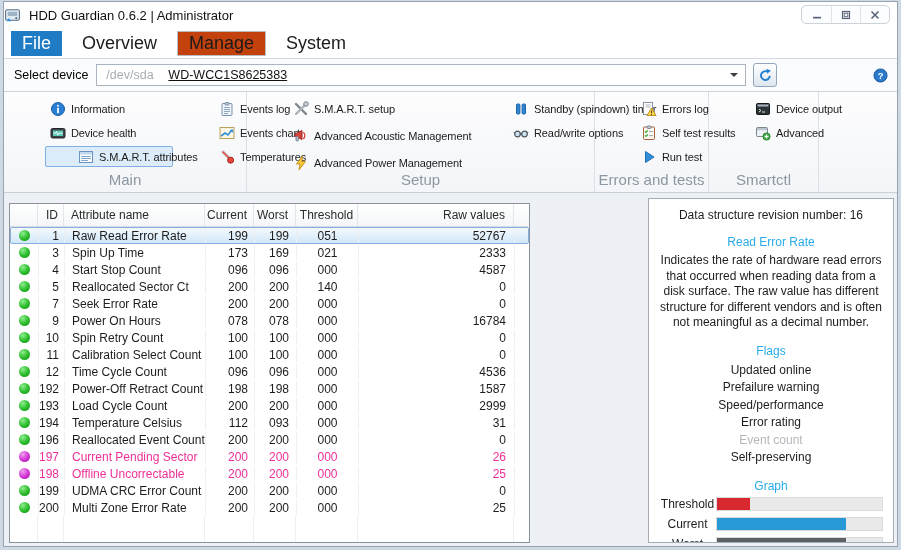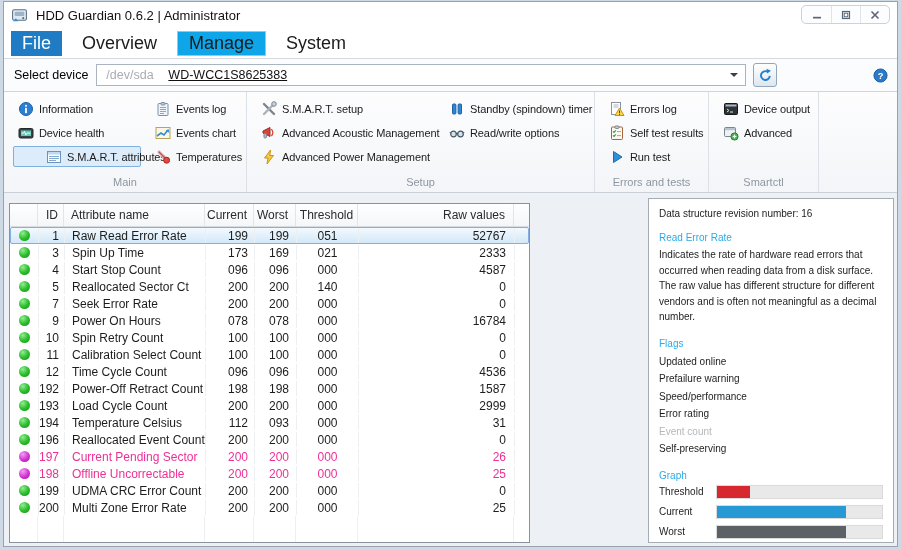--- a/index.html
+++ b/index.html
@@ -1,58 +1,58 @@
 <!DOCTYPE html>
 <html><head>
 <meta charset="utf-8">
 <style>
   * { margin:0; padding:0; box-sizing:border-box; }
   body { font-family:"Liberation Sans", sans-serif; background:#fff; }
   .frame { width:901px; height:550px; background:#cdd9e5; padding:1px 3px 3px 3px; }
   .window { height:100%; background:#fff; border:1px solid #98a3ae; display:flex; flex-direction:column; position:relative; }
 
   
-  .titlebar { height:26px; flex:0 0 26px; display:flex; align-items:center; padding-left:7px; background:#fff; }
+  .titlebar { height:26px; flex:0 0 26px; display:flex; align-items:center; padding-left:0; background:#fff; }
   .app-icon svg { width:17px; height:17px; display:block; }
   .title-text { margin-left:8px; font-size:13px; color:#111; }
   .win-controls { position:absolute; top:3px; right:7px; display:flex; border:1px solid #ccd2da; border-radius:5px; overflow:hidden; background:#fcfdfe; }
   .win-btn { width:29px; height:17px; display:flex; align-items:center; justify-content:center; border-left:1px solid #e0e4ea; cursor:default; }
   .win-btn:first-child { border-left:none; }
   .win-btn svg { width:10px; height:10px; display:block; }
 
   
   .tabbar { height:31px; flex:0 0 31px; display:flex; align-items:center; padding-left:7px; border-bottom:1px solid #d4dae0; background:#fff; }
   .tab { height:25px; line-height:25px; padding:0 11px; margin-right:9px; font-size:18px; color:#1b1b1b; cursor:default; }
   .tab.accent { background:#1e7bc4; color:#fff; }
-  .tab.active { background:#0ea5e9; border:1px solid #b9bdc2; line-height:23px;text-align:center; }
+  .tab.active { background:#c2410c; border:1px solid #b9bdc2; line-height:23px;text-align:center; }
 
   
   .devicebar { height:33px; flex:0 0 33px; display:flex; align-items:center; padding-left:10px; border-bottom:1px solid #cdd6df; background:#fbfcfd; font-size:12.5px; }
   .combo { margin-left:8px; width:650px; height:22px; border:1px solid #a9b4be; background:#fff; display:flex; align-items:center; padding-left:9px; }
   .dev-path { color:#a9adb2; width:62px; flex:0 0 62px; }
   .dev-model { color:#111; margin-right:18px; }
   .dev-serial { color:#111;text-decoration:underline; }
   .combo-arrow { margin-left:auto; margin-right:7px; width:0; height:0; border:4px solid transparent; border-top-color:#3a3f44; transform:translateY(2px); }
   .refresh-btn { margin-left:7px; width:24px; height:24px; border:1px solid #93a5bb; border-radius:3px; background:linear-gradient(#ffffff,#dde6ef); display:flex; align-items:center; justify-content:center; }
   .refresh-btn svg { width:15px; height:15px; display:block; }
   .help-icon { margin-left:auto; margin-right:9px; display:flex; }
   .help-icon svg { width:15px; height:15px; display:block; }
 
   
   .ribbon { height:101px; flex:0 0 101px; display:flex; background:linear-gradient(#fdfdfe,#f3f5f8); border-bottom:1px solid #c9d0d8; }
   .rgroup { position:relative; border-right:1px solid #dbe1e7; padding-top:6px; }
   .rcols { display:flex; }
-  .rcol { display:flex; flex-direction:column; gap:3px; padding-left:9px; }
+  .rcol { display:flex; flex-direction:column; gap:3px; padding-left:9px;margin-left:32px; }
   .g-main .rcol:nth-child(1) { width:137px; }
-  .g-setup .rcol:nth-child(1) { width:188px; }
+  .g-setup .rcol:nth-child(1) { width:188px;gap:6px; }
   .ritem { display:flex; align-items:center; height:21px; padding:0 4px; border:1px solid transparent; border-radius:2px; font-size:11px; letter-spacing:-0.1px; color:#1b1b1b; white-space:nowrap; cursor:default; }
   .ritem.selected { background:#dcecfa; border-color:#7eb0e0;padding-left:32px; }
   .icn { width:16px; height:16px; flex:0 0 16px; margin-right:5px; }
   .icn svg { width:16px; height:16px; display:block; }
-  .rglabel { position:absolute; bottom:4px; left:0; right:0; text-align:center; font-size:11px; color:#8d97a1; }
+  .rglabel { position:absolute; bottom:4px; left:0; right:0; text-align:center; font-size:15px; color:#8d97a1; }
 
   
   .content { flex:1; position:relative; background:#edf1f6; }
 
   .smart-table { position:absolute; left:5px; top:10px; width:521px; height:340px; background:#fff; border:1px solid #8a929c; display:flex; flex-direction:column; }
   .t-header { display:flex; height:23px; flex:0 0 23px; background:linear-gradient(#ffffff,#f4f6f8); border-bottom:1px solid #d8dce0; }
   .hcell { height:100%; display:flex; align-items:center; border-right:1px solid #e2e6ea; font-size:12px; color:#2b2b2b; }
   .trow { display:flex; height:17px; flex:0 0 17px; border:1px solid transparent; font-size:12px; color:#1d1d1d; }
   .tcell { height:100%; display:flex; align-items:center; border-right:1px solid #edf0f3; }
   .trow.sel { background:linear-gradient(#f3f9fe,#d3e8f8); border-color:#86aede; border-radius:2px; }
@@ -64,21 +64,21 @@
   .c-current { width:49px; justify-content:flex-end; padding-right:6px; }
   .c-worst { width:42px; justify-content:flex-end; padding-right:7px; }
   .c-threshold { width:62px; justify-content:center; }
   .c-raw { width:156px; justify-content:flex-end; padding-right:8px; }
   .c-fill { flex:1; border-right:none !important; }
   .dot { width:11px; height:11px; border-radius:50%; }
   .dot-ok { background:radial-gradient(circle at 35% 30%, #90ee90 0%, #2fbf2f 50%, #0f8f0f 100%); }
   .dot-warning { background:radial-gradient(circle at 35% 30%, #f0a0f0 0%, #d63ad6 50%, #9c0a9c 100%); }
 
   
-  .panel { position:absolute; left:644px; top:5px; width:246px; height:345px; background:#fff; border:1px solid #a6acb4; padding:9px 10px; font-size:10px; color:#1d1d1d; overflow:hidden; }
+  .panel { position:absolute; left:644px; top:5px; width:246px; height:345px; background:#fff; border:1px solid #a6acb4; padding:9px 10px; font-size:12px; color:#1d1d1d; overflow:hidden;text-align:center; }
   .revision { margin-bottom:13px; }
   .cyan-h { color:#29abe9; margin-bottom:4px; }
   .desc { line-height:15.5px; margin-bottom:13px; }
   #flags { margin-bottom:12px; }
   .flag { line-height:17.5px; }
   .flag.disabled { color:#b4b8bc; }
   .bar-row { display:flex; align-items:center; margin-bottom:6px; }
   .bar-label { width:57px; flex:0 0 57px; }
   .bar-track { flex:1; height:14px; background:#e9e9e9; border:1px solid #dadada; }
   .bar-fill { height:100%; }

